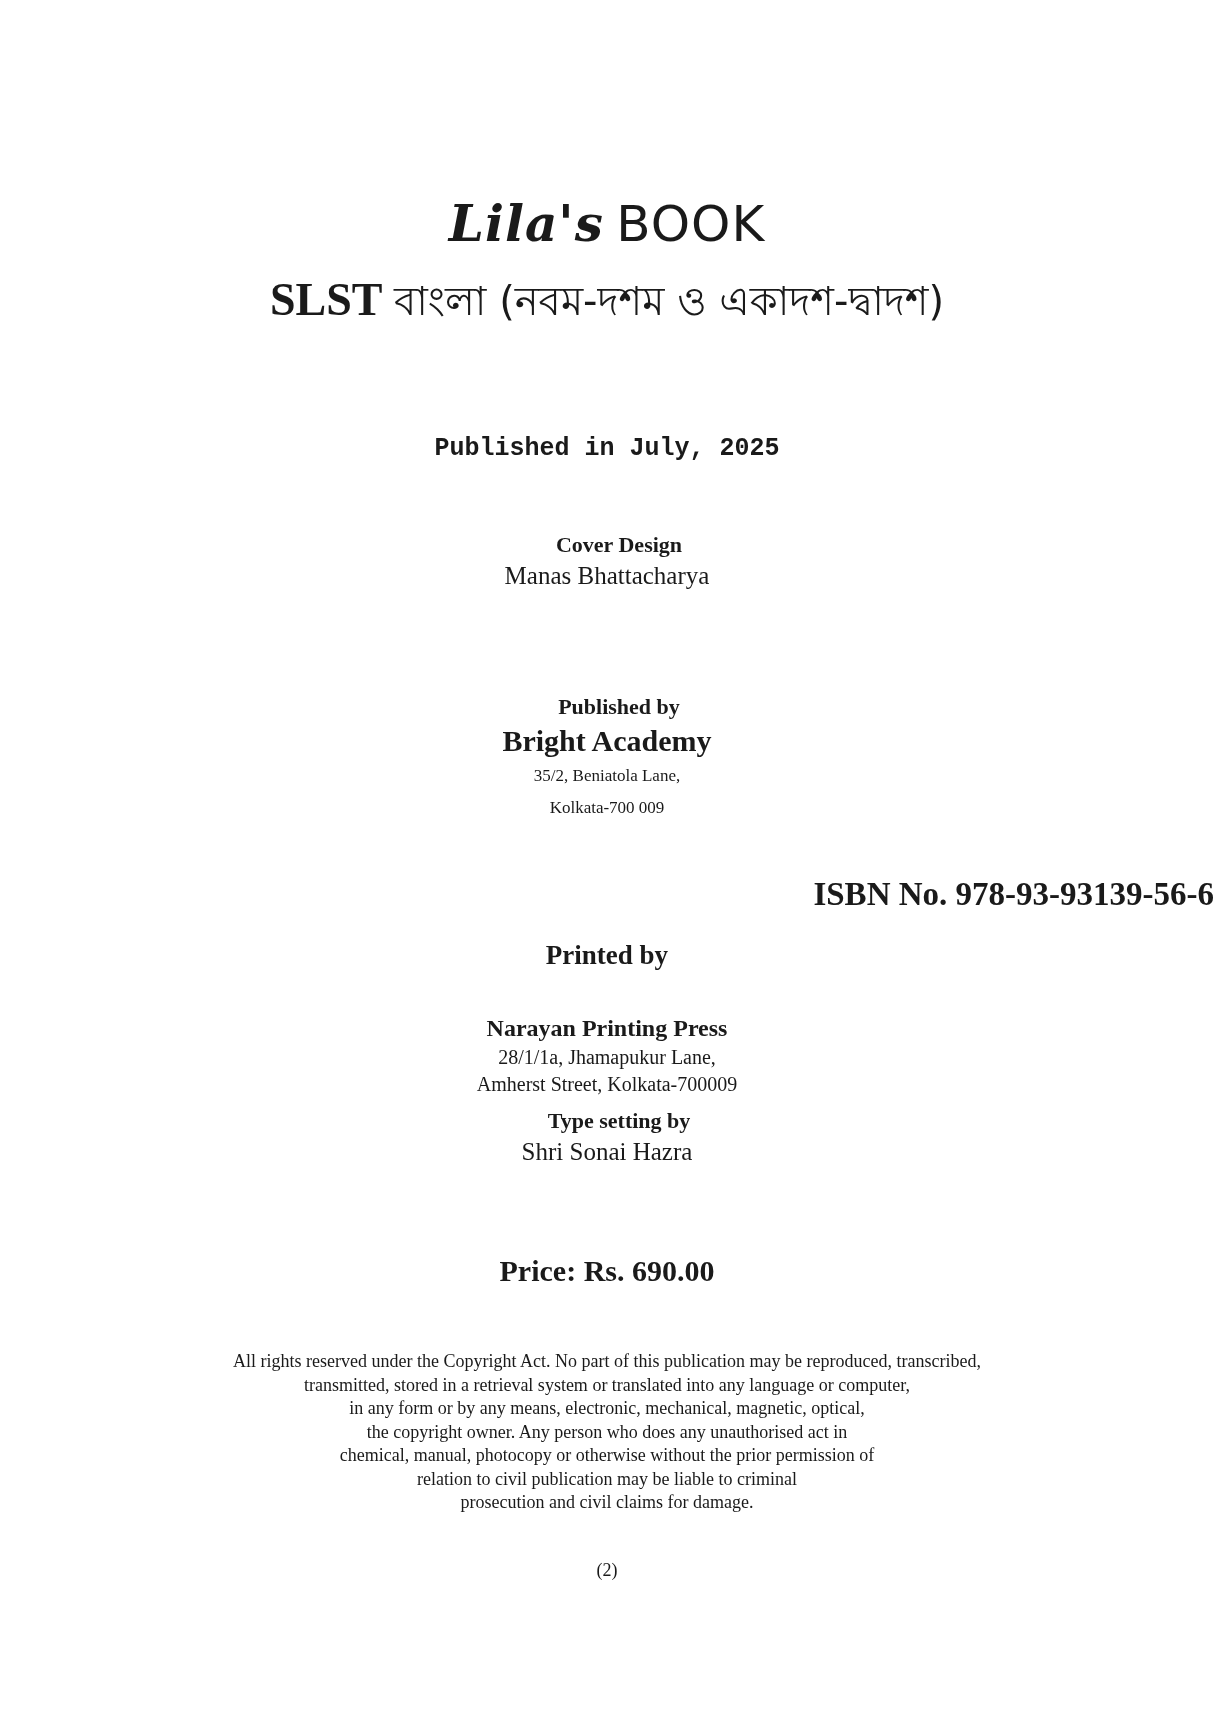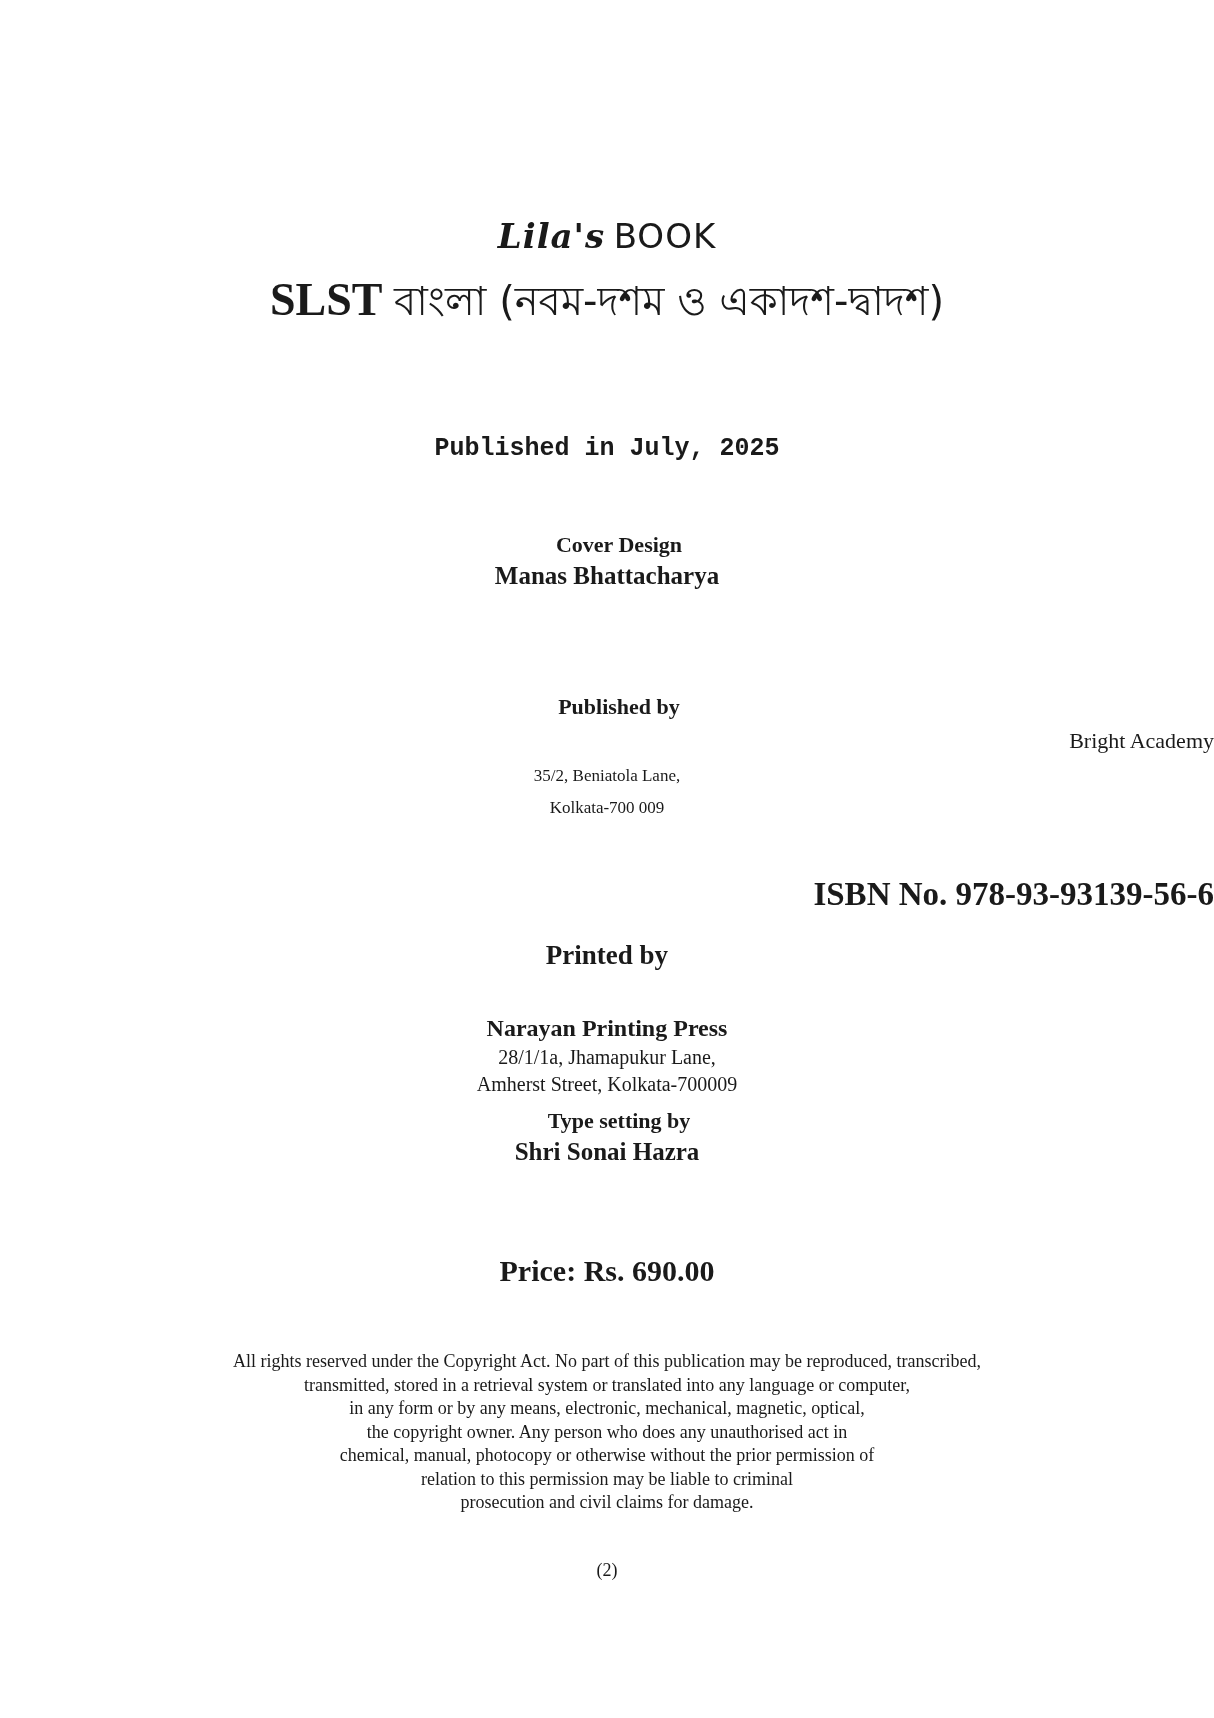--- a/index.html
+++ b/index.html
@@ -23,22 +23,22 @@
     }
     .block {
       position: absolute;
       left: 0;
       width: 1214px;
       text-align: center;
     }
     
     .brand {
       top: 198px;
-      font-size: 34px;
-      line-height: 76px;
+      font-size: 50px;
+      line-height: 52px;
       white-space: nowrap;
     }
     .brand .script {
       font-family: "DejaVu Serif", "Liberation Serif", serif;
       font-style: italic;
       font-weight: bold;
       letter-spacing: 1px;
     }
     .brand .sans {
       font-family: "DejaVu Sans", "Liberation Sans", sans-serif;
@@ -70,29 +70,27 @@
     }
     .section-label {
       font-size: 22px;
       line-height: 30px;
       font-weight: bold;
       margin-left: 24px;
     }
     .section-value {
       font-size: 25px;
       line-height: 32px;
-      font-weight: bold;
     }
     .cover { top: 530px; }
     .publisher { top: 692px; }
     .publisher .name {
-      font-size: 22px;
+      font-size: 30px;
       line-height: 38px;
-      font-weight: normal;
-      text-align: right;
+      font-weight: bold;
     }
     .publisher .addr {
       font-size: 17px;
       line-height: 32px;
     }
     .isbn {
       top: 876px;
       font-size: 33px;
       line-height: 36px;
       font-weight: bold;
@@ -177,19 +175,19 @@
   </div>
 
   <div class="block price">Price: Rs. 690.00</div>
 
   <div class="block copyright">
     <span class="line">All rights reserved under the Copyright Act. No part of this publication may be reproduced, transcribed,</span>
     <span class="line">transmitted, stored in a retrieval system or translated into any language or computer,</span>
     <span class="line">in any form or by any means, electronic, mechanical, magnetic, optical,</span>
     <span class="line">the copyright owner. Any person who does any unauthorised act in</span>
     <span class="line">chemical, manual, photocopy or otherwise without the prior permission of</span>
-    <span class="line">relation to this permission may be liable to criminal</span>
+    <span class="line">relation to civil publication may be liable to criminal</span>
     <span class="line">prosecution and civil claims for damage.</span>
   </div>
 
   <div class="block page-number">(2)</div>
 
 </div>
 
 </body></html>

